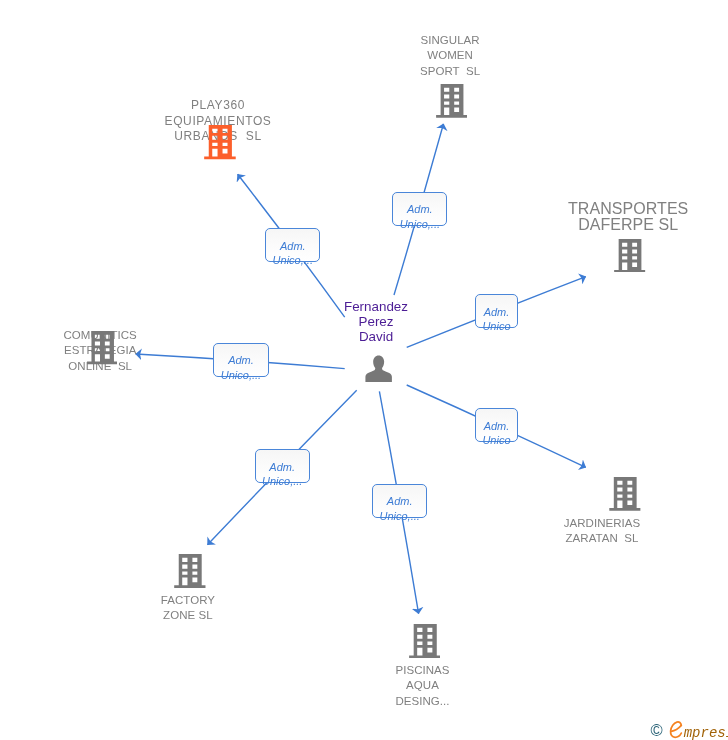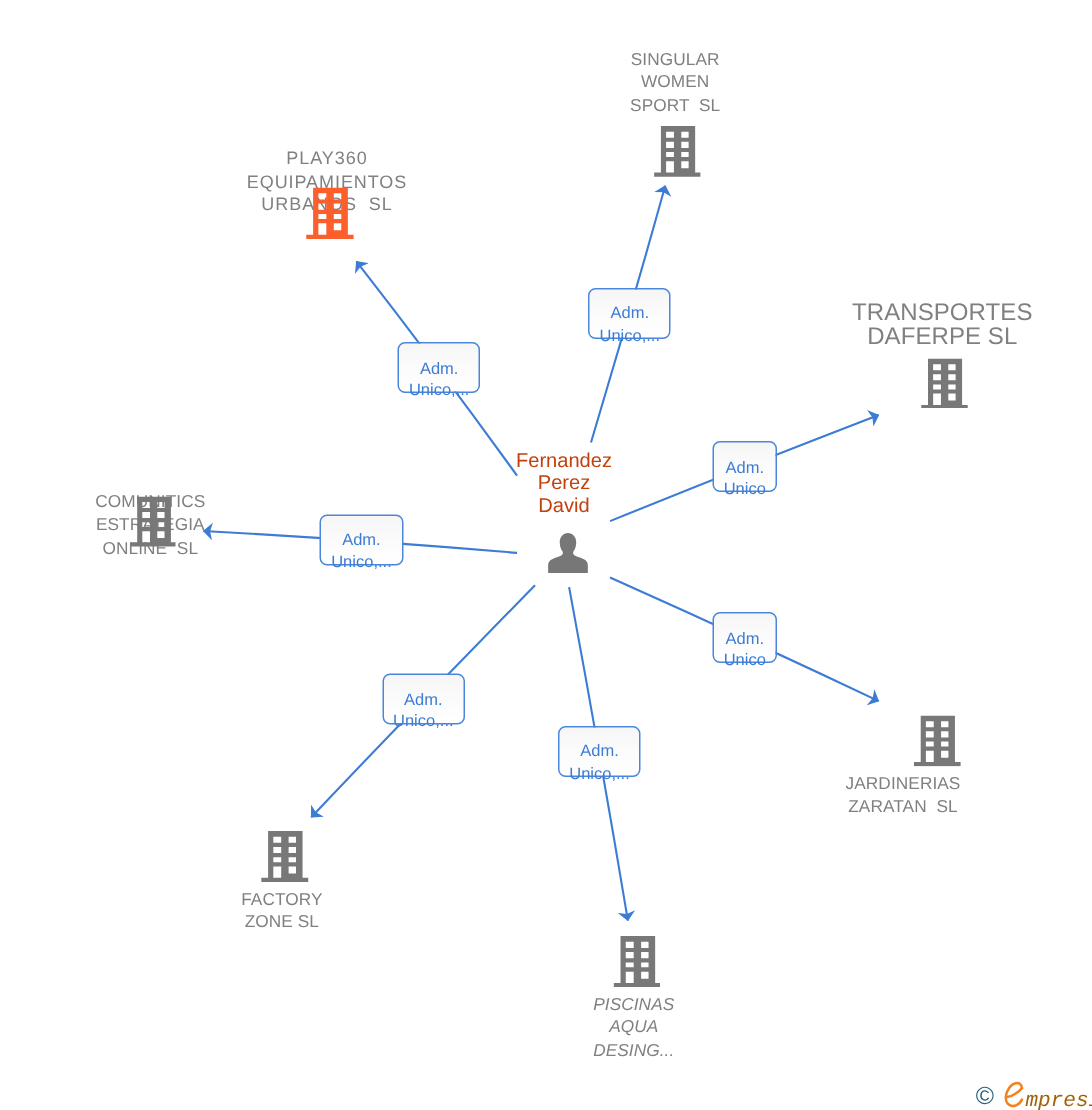--- a/index.html
+++ b/index.html
@@ -2,25 +2,25 @@
 <html><head>
 <meta charset="utf-8">
 <title>Mercantile relations graph</title>
 <style>
   html,body{margin:0;padding:0;background:#ffffff;}
   body{width:728px;height:740px;font-family:"Liberation Sans",sans-serif;overflow:hidden;position:relative;}
   #stage{position:absolute;left:0;top:0;width:728px;height:740px;background:#fff;}
   svg#edge-layer{position:absolute;left:0;top:0;width:728px;height:740px;}
   .node-icon{position:absolute;line-height:0;}
   .node-label{position:absolute;text-align:center;color:#808080;line-height:15.5px;white-space:pre-wrap;}
-  .person-label{position:absolute;text-align:center;color:#c2410c;font-size:13.4px;line-height:15.2px;white-space:pre-wrap;}
+  .person-label{position:absolute;text-align:center;color:#4c1d95;font-size:13.4px;line-height:15.2px;white-space:pre-wrap;}
   .edge-label{position:absolute;box-sizing:border-box;border:1.3px solid #4a86d9;border-radius:5px;
     background:linear-gradient(to bottom,#f6f6f6 0%,#fbfbfb 50%,#ffffff 100%);
     color:#3d7cd4;font-size:11px;line-height:14.55px;text-align:center;white-space:pre-line;
-    display:flex;align-items:center;justify-content:center;padding-top:16px;}
+    display:flex;align-items:center;justify-content:center;padding-top:16px;font-style:italic;}
   #watermark{position:absolute;white-space:nowrap;}
 </style>
 </head>
 <body>
 
 <div id="stage">
   <svg id="edge-layer" viewBox="0 0 728 740" xmlns="http://www.w3.org/2000/svg">
       <defs>
         <marker id="ah" viewBox="0 0 9 16.6" refX="8.6" refY="8.3" markerWidth="4.5" markerHeight="8.4" orient="auto" markerUnits="strokeWidth" preserveAspectRatio="none">
           <path d="M0,0 L9,8.3 L0,16.6 L2.2,8.3 Z" fill="#3d7cd4"></path>
@@ -61,21 +61,21 @@
 ESTRATEGIA
 ONLINE  SL</div>
       <div class="node-icon" style="left: 86.7px; top: 331.3px;"><svg viewBox="0 0 30.66 33.32" width="30.7" height="33.3">
           <path d="M4.45,0 H26.95 V30.6 H30.66 V33.32 H0 V30.6 H4.45 Z M7.85,3.75 H13.00 V7.73 H7.85 Z M7.85,10.40 H13.00 V14.39 H7.85 Z M7.85,17.15 H13.00 V20.37 H7.85 Z M7.85,23.15 H13.00 V30.60 H7.85 Z M17.84,3.75 H22.67 V7.73 H17.84 Z M17.84,10.40 H22.67 V14.39 H17.84 Z M17.84,17.15 H22.67 V20.37 H17.84 Z M17.84,23.15 H22.67 V27.72 H17.84 Z" fill="#787878" fill-rule="evenodd"></path>
         </svg></div>
       <div class="node-label" style="left: 117.9px; top: 592.6px; width: 140px; font-size: 11.5px; letter-spacing: 0.05px;">FACTORY
 ZONE SL</div>
       <div class="node-icon" style="left: 174.1px; top: 554.1px;"><svg viewBox="0 0 30.66 33.32" width="31.7" height="34">
           <path d="M4.45,0 H26.95 V30.6 H30.66 V33.32 H0 V30.6 H4.45 Z M7.85,3.75 H13.00 V7.73 H7.85 Z M7.85,10.40 H13.00 V14.39 H7.85 Z M7.85,17.15 H13.00 V20.37 H7.85 Z M7.85,23.15 H13.00 V30.60 H7.85 Z M17.84,3.75 H22.67 V7.73 H17.84 Z M17.84,10.40 H22.67 V14.39 H17.84 Z M17.84,17.15 H22.67 V20.37 H17.84 Z M17.84,23.15 H22.67 V27.72 H17.84 Z" fill="#787878" fill-rule="evenodd"></path>
         </svg></div>
-      <div class="node-label" style="left: 352.5px; top: 662.5px; width: 140px; font-size: 11.5px; letter-spacing: 0.05px; font-style: italic;">PISCINAS
+      <div class="node-label" style="left: 352.5px; top: 662.5px; width: 140px; font-size: 11.5px; letter-spacing: 0.05px;">PISCINAS
 AQUA
 DESING...</div>
       <div class="node-icon" style="left: 408.6px; top: 623.6px;"><svg viewBox="0 0 30.66 33.32" width="31.7" height="34.2">
           <path d="M4.45,0 H26.95 V30.6 H30.66 V33.32 H0 V30.6 H4.45 Z M7.85,3.75 H13.00 V7.73 H7.85 Z M7.85,10.40 H13.00 V14.39 H7.85 Z M7.85,17.15 H13.00 V20.37 H7.85 Z M7.85,23.15 H13.00 V30.60 H7.85 Z M17.84,3.75 H22.67 V7.73 H17.84 Z M17.84,10.40 H22.67 V14.39 H17.84 Z M17.84,17.15 H22.67 V20.37 H17.84 Z M17.84,23.15 H22.67 V27.72 H17.84 Z" fill="#787878" fill-rule="evenodd"></path>
         </svg></div>
       <div class="person-label" style="left: 306px; top: 298.7px; width: 140px;">Fernandez
 Perez
 David</div>
       <div class="node-icon" style="left: 365px; top: 354.6px;"><svg viewBox="0 0 27.3 27.65" width="27.3" height="27.65">
           <path d="M13.65,0.4 C10.55,0.4 8.15,3.05 8.15,6.55 C8.15,9.15 8.95,11.55 10.25,12.95 C10.25,14.05 10.0,14.75 9.35,15.25 C8.35,16.05 5.30,16.85 3.05,17.9 C1.25,18.75 0.45,20.1 0.42,21.9 L0.42,27.25 L26.9,27.25 L26.9,21.9 C26.87,20.1 26.07,18.75 24.27,17.9 C22.02,16.85 18.97,16.05 17.97,15.25 C17.32,14.75 17.07,14.05 17.07,12.95 C18.37,11.55 19.15,9.15 19.15,6.55 C19.15,3.05 16.75,0.4 13.65,0.4 Z" fill="#777777"></path>

